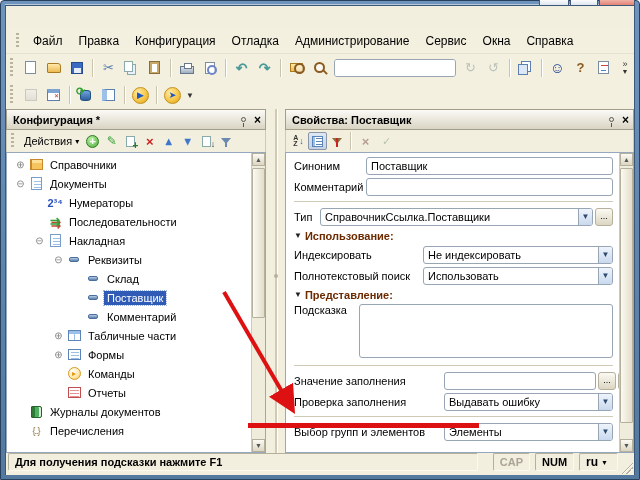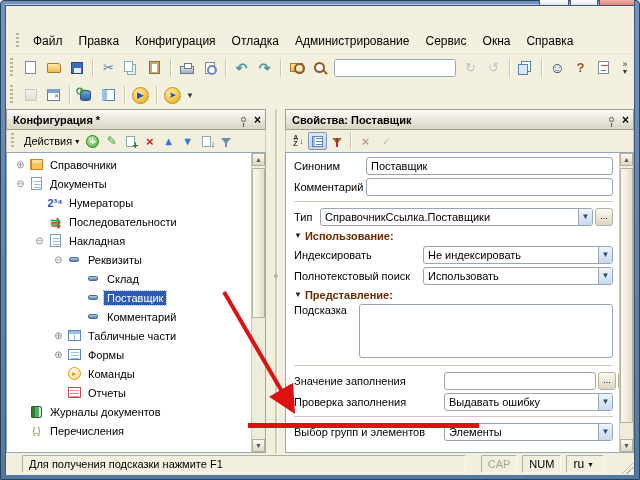--- a/index.html
+++ b/index.html
@@ -235,21 +235,21 @@
   .cb { width:13px; height:13px; border:1px solid #8898a8; border-radius:2px; background:#fff; flex:none; }
   .prow[data-key="sinonim"] .plabel, .prow[data-key="kommentariy"] .plabel { width:72px; }
   .prow[data-key="tip"] .plabel { width:26px; }
   .prow[data-key="indeksirovat"] .plabel, .prow[data-key="poisk"] .plabel { width:129px; }
   .prow-ta .plabel { width:65px; }
   .prow[data-key="zapolnyat"] .plabel, .prow[data-key="znachenie"] .plabel,
   .prow[data-key="proverka"] .plabel, .prow[data-key="vybor"] .plabel { width:150px; }
 
   
   .statusbar { position:absolute; left:5px; right:5px; bottom:4px; height:22px; background:#f3efdf;
-               display:flex; align-items:center; padding:0 16px; }
+               display:flex; align-items:flex-start; padding:0 2px;font-weight:bold; }
   .sunken { border:1px solid; border-color:#b5b09c #fbf9f0 #fbf9f0 #b5b09c; height:18px;
             display:flex; align-items:center; padding:0 6px; border-radius:2px; }
   .hintbox { flex:1; margin-right:10px; max-width:486px; }
   .indic { margin-left:5px; font-size:11px; }
   .indic.off { color:#a9a496; }
   .langbox span { font-size:12px; margin-right:3px; }
   .resize-grip { position:absolute; right:1px; bottom:1px; width:12px; height:12px;
        background:linear-gradient(135deg, transparent 50%, #b5b09c 50%, #b5b09c 55%, #fff 55%, #fff 62%,
        transparent 62%, transparent 70%, #b5b09c 70%, #b5b09c 75%, #fff 75%, #fff 82%, transparent 82%); }
 

